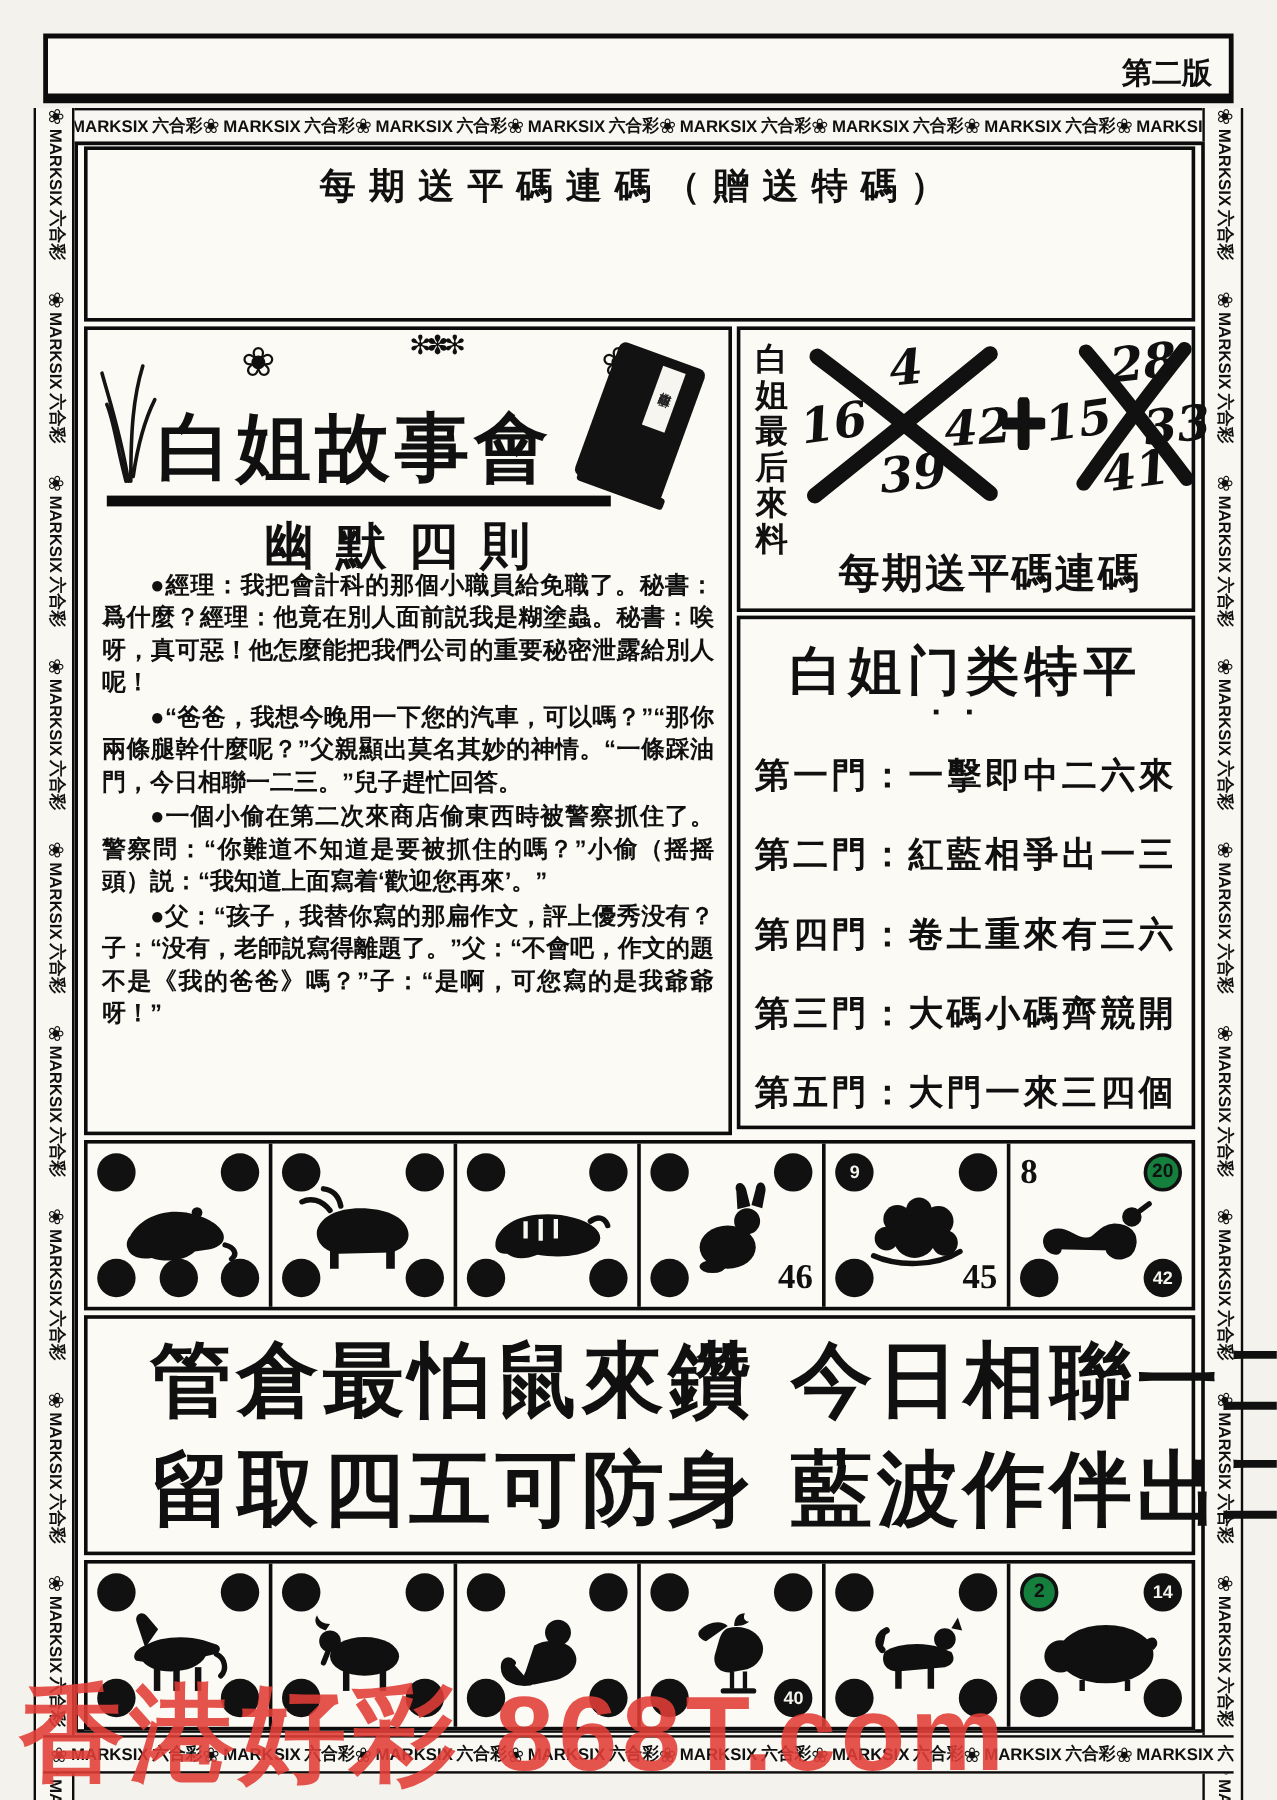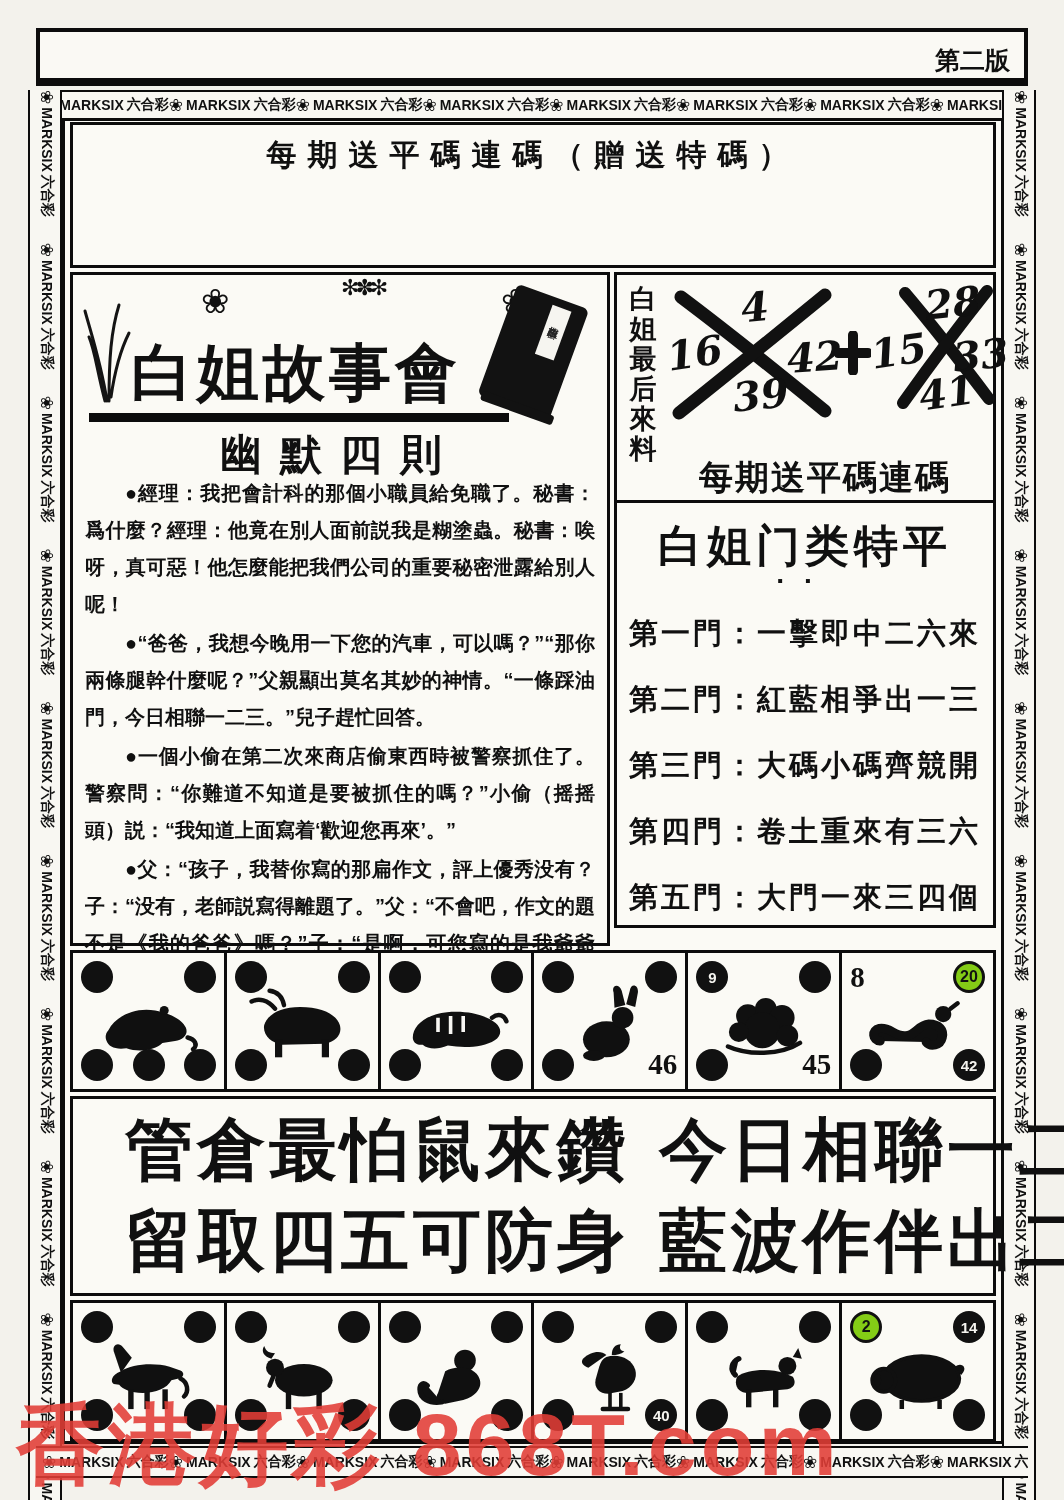--- a/index.html
+++ b/index.html
@@ -40,49 +40,49 @@
   .story-head{position:relative;height:196px;}
   .tulip{position:absolute;font-size:34px;}
   .flower-cluster{position:absolute;font-size:22px;letter-spacing:-4px;}
   .grass{position:absolute;left:8px;top:18px;}
   .story-title{position:absolute;left:58px;top:56px;font-size:62px;font-weight:900;letter-spacing:4px;}
   .story-divider{position:absolute;left:16px;top:138px;width:420px;height:9px;background:#0c0c0c;}
   .book{position:absolute;right:14px;top:8px;}
   .story-subtitle{position:absolute;left:0;top:152px;width:100%;text-align:center;
     font-size:42px;font-weight:800;letter-spacing:18px;font-family:"Liberation Serif",serif;}
   .story-text{padding:4px 12px 0 12px;}
-  .story-text p{margin:0 0 2px 0;font-size:20px;line-height:37px;font-weight:600;
+  .story-text p{margin:0 0 2px 0;font-size:20px;line-height:27px;font-weight:600;
     text-align:justify;text-indent:2em;}
 
   
   .tips-box{left:614px;top:272px;width:382px;height:238px;}
   .tips-side{position:absolute;left:8px;top:10px;width:36px;display:flex;flex-direction:column;gap:1px;}
   .tips-side span{font-size:27px;font-weight:900;line-height:29px;text-align:center;}
   .cnum{position:absolute;font-family:"DejaVu Serif",serif;font-style:italic;font-weight:700;font-size:40px;line-height:1;}
   .tips-slogan{position:absolute;left:44px;right:4px;bottom:6px;text-align:center;
     font-size:34px;font-weight:900;letter-spacing:2px;}
 
   
-  .doors-box{left:614px;top:500px;width:382px;height:428px;}
+  .doors-box{left:614px;top:513px;width:382px;height:428px;}
   .doors-title{margin-top:14px;text-align:center;font-size:44px;font-weight:900;letter-spacing:5px;}
   .doors-dots{text-align:center;font-size:16px;letter-spacing:22px;line-height:10px;}
   .doors-list{margin-top:14px;padding:0 12px;}
   .door-item{font-family:"DejaVu Serif",serif;font-size:29px;font-weight:600;
     letter-spacing:3px;line-height:66px;white-space:nowrap;}
 
   
   .zstrip{display:flex;}
   .zstrip-top{left:70px;top:950px;width:926px;height:142px;}
   .zstrip-bottom{left:70px;top:1300px;width:926px;height:142px;}
   .zcell{flex:1;position:relative;border-right:3px solid #0c0c0c;}
   .zcell:last-child{border-right:none;}
   .badge{position:absolute;width:32px;height:32px;border-radius:50%;
     display:flex;align-items:center;justify-content:center;}
   .badge.disc{background:#111;color:#f5f4ef;font-size:15px;font-weight:700;}
-  .badge.ring{background:#84cc16;border:3px solid #111;color:#111;font-size:16px;font-weight:700;box-sizing:border-box;}
+  .badge.ring{background:#15803d;border:3px solid #111;color:#111;font-size:16px;font-weight:700;box-sizing:border-box;}
   .plain-num{position:absolute;font-family:"Liberation Serif",serif;font-size:29px;font-weight:700;}
   .pos-tl{left:8px;top:8px;} .pos-tr{right:8px;top:8px;}
   .pos-bl{left:8px;bottom:8px;} .pos-br{right:8px;bottom:8px;text-align:right;} .pos-bm{left:60px;bottom:8px;}
   .animal{position:absolute;left:50%;top:52%;transform:translate(-50%,-50%);width:108px;height:82px;}
   .animal path,.animal circle,.animal ellipse,.animal rect{fill:#101010;}
   .animal .s{fill:none;stroke:#101010;stroke-width:5;stroke-linecap:round;}
 
   
   .slogan-box{left:70px;top:1096px;width:926px;height:200px;
     display:flex;flex-direction:column;justify-content:space-around;padding:6px 22px;}
@@ -359,22 +359,22 @@
 
   <div class="tips-slogan">每期送平碼連碼</div>
 </div>
 
 <div class="box doors-box">
   <div class="doors-title">白姐门类特平</div>
   <div class="doors-dots">▪▪</div>
   <div class="doors-list">
       <div class="door-item">第一門：一擊即中二六來</div>
       <div class="door-item">第二門：紅藍相爭出一三</div>
+      <div class="door-item">第四門：卷土重來有三六</div>
       <div class="door-item">第三門：大碼小碼齊競開</div>
-      <div class="door-item">第四門：卷土重來有三六</div>
       <div class="door-item">第五門：大門一來三四個</div>
     </div>
 </div>
 
 <div class="box zstrip zstrip-top">
     <div class="zcell">
       <svg class="animal" viewBox="0 0 120 90">
         <path d="M16 52c8-16 30-26 52-22 16 3 30 10 34 19 3 7-2 13-12 15l-14 2c-8 8-26 11-40 6-12 2-20-2-22-8-2-4-1-9 2-12z"></path>
         <path class="s" d="M104 60c8 2 12 8 6 13"></path>
         <circle cx="78" cy="30" r="5"></circle>

